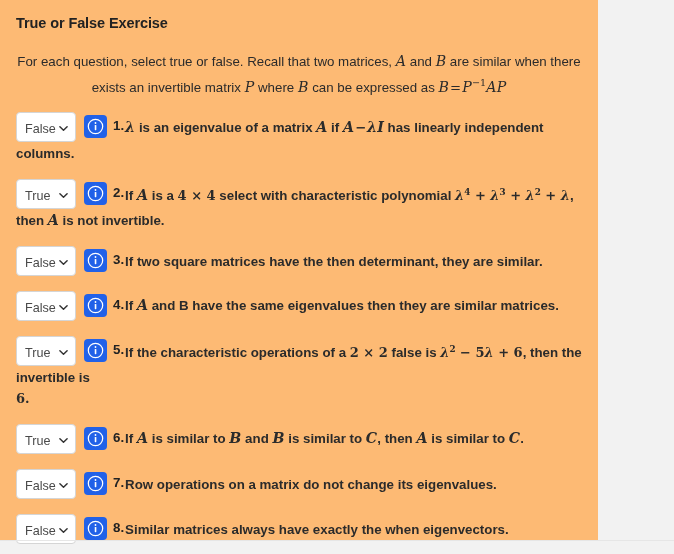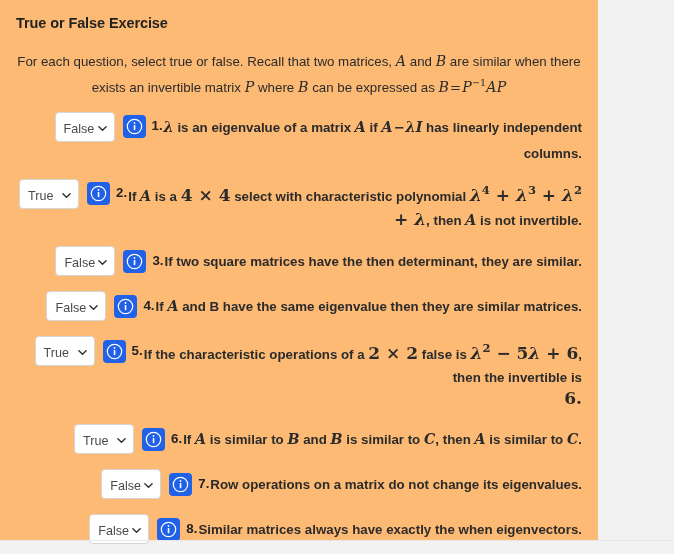--- a/index.html
+++ b/index.html
@@ -63,21 +63,21 @@
   
   .m {
     font-family: "DejaVu Serif", "Liberation Serif", serif;
     font-style: italic;
     font-size: 14.2px;
     letter-spacing: 0.1px;
   }
   .mn {
     font-family: "DejaVu Serif", "Liberation Serif", serif;
     font-style: normal;
-    font-size: 17px;
+    font-size: 13px;
   }
   .mop {
     font-family: "DejaVu Serif", "Liberation Serif", serif;
     font-style: normal;
     font-size: 13.2px;
     padding: 0 1px;
   }
   .m sup, .mn sup {
     font-size: 0.68em;
     font-style: normal;
@@ -92,21 +92,20 @@
 
   .questions {
     margin-top: 14px;
   }
 
   .q-row {
     margin-bottom: 15px;
     font-size: 13.3px;
     color: #2b2b2b;
     line-height: 21px;
-    text-align: right;
   }
   .q-row:last-child { margin-bottom: 0; }
 
   .tf-select {
     display: inline-block;
     vertical-align: middle;
     position: relative;
     width: 60px;
     height: 30px;
     background: #ffffff;
@@ -239,21 +238,21 @@
             <svg width="9" height="9" viewBox="0 0 10 10">
                 <path d="M1 3 L5 7 L9 3" stroke="#333333" stroke-width="1.6" fill="none" stroke-linecap="round" stroke-linejoin="round"></path>
               </svg>
           </span>
         </span><span class="info-icon">
           <svg width="17" height="17" viewBox="0 0 18 18">
               <circle cx="9" cy="9" r="7.6" stroke="#ffffff" stroke-width="1.3" fill="none"></circle>
               <circle cx="9" cy="5.3" r="0.95" fill="#ffffff"></circle>
               <rect x="8.2" y="7.3" width="1.7" height="5.6" rx="0.6" fill="#ffffff"></rect>
             </svg>
-        </span><span class="q-num">4.</span><span class="q-text"><span>If </span><span class="m">A</span><span> and B have the same eigenvalue then they are similar matrices.</span></span>
+        </span><span class="q-num">4.</span><span class="q-text"><span>If </span><span class="m">A</span><span> and B have the same eigenvalues then they are similar matrices.</span></span>
       </div>
 
       <div class="q-row">
         <span class="tf-select">
           <span class="tf-value">True</span>
           <span class="chev">
             <svg width="9" height="9" viewBox="0 0 10 10">
                 <path d="M1 3 L5 7 L9 3" stroke="#333333" stroke-width="1.6" fill="none" stroke-linecap="round" stroke-linejoin="round"></path>
               </svg>
           </span>

